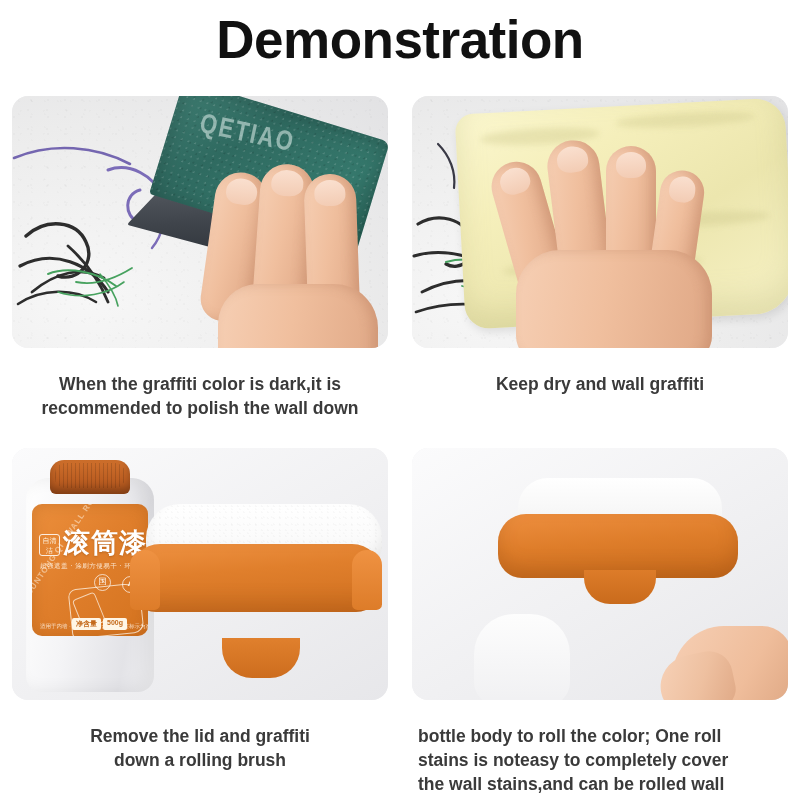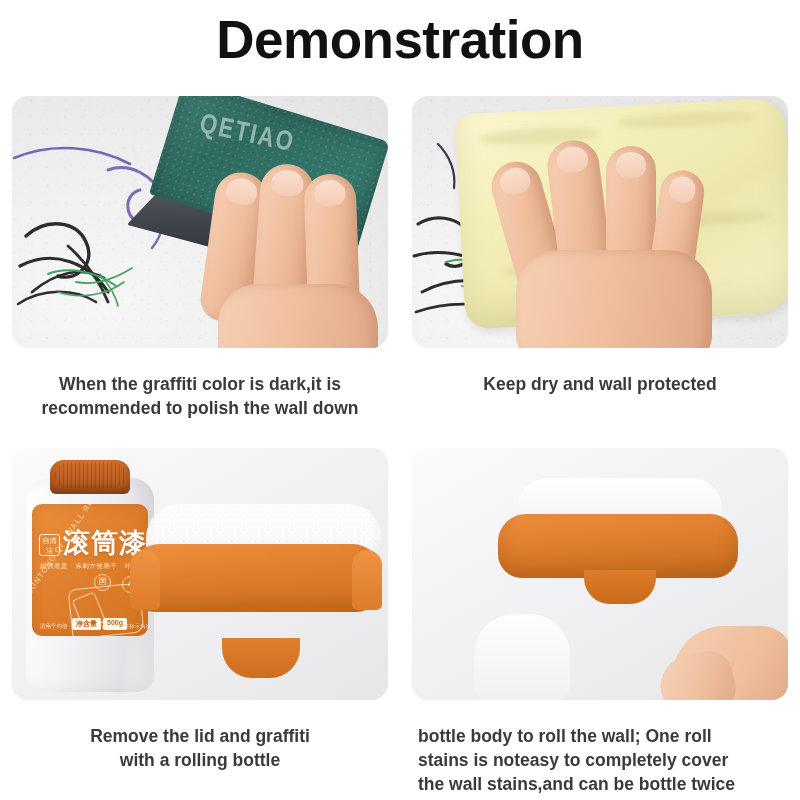--- a/index.html
+++ b/index.html
@@ -486,21 +486,21 @@
             <div class="nail"></div>
           </div>
           <div class="finger" style="left:150px;top:46px;width:44px;height:132px;transform:rotate(8deg);">
             <div class="nail"></div>
           </div>
           <div class="finger" style="left:12px;top:126px;width:196px;height:112px;border-radius:44px 44px 26px 26px;"></div>
         </div>
       </div>
 
       <div class="caption">
-        <div>Keep dry and wall protected</div>
+        <div>Keep dry and wall graffiti</div>
       </div>
     </div>
   </div>
 
   <div class="step-row" style="margin-top:28px;">
 
     <div class="step">
       <div class="photo">
         <div class="photo-plain"></div>
 
@@ -530,21 +530,21 @@
           <div class="frame">
             <div class="armL"></div>
             <div class="armR"></div>
           </div>
           <div class="neck"></div>
         </div>
       </div>
 
       <div class="caption">
         <div>Remove the lid and graffiti</div>
-        <div>with a rolling bottle</div>
+        <div>down a rolling brush</div>
       </div>
     </div>
 
     <div class="step">
       <div class="photo">
         <div class="photo-plain"></div>
 
         <div class="white4"></div>
 
         <div class="roller4">
@@ -556,20 +556,20 @@
           <div class="neck" style="position:absolute;left:86px;top:92px;width:72px;height:34px;background:linear-gradient(180deg,#dd7c29 0%,#c96b1c 100%);border-radius:0 0 26px 26px;"></div>
         </div>
 
         <div class="hand4">
           <div class="palm4"></div>
           <div class="thumb4"></div>
         </div>
       </div>
 
       <div class="caption left-align">
-        <div>bottle body to roll the wall; One roll</div>
+        <div>bottle body to roll the color; One roll</div>
         <div>stains is noteasy to completely cover</div>
-        <div>the wall stains,and can be bottle twice</div>
+        <div>the wall stains,and can be rolled wall</div>
         <div>after ten minutes</div>
       </div>
     </div>
   </div>
 </div>
 
 </body></html>

